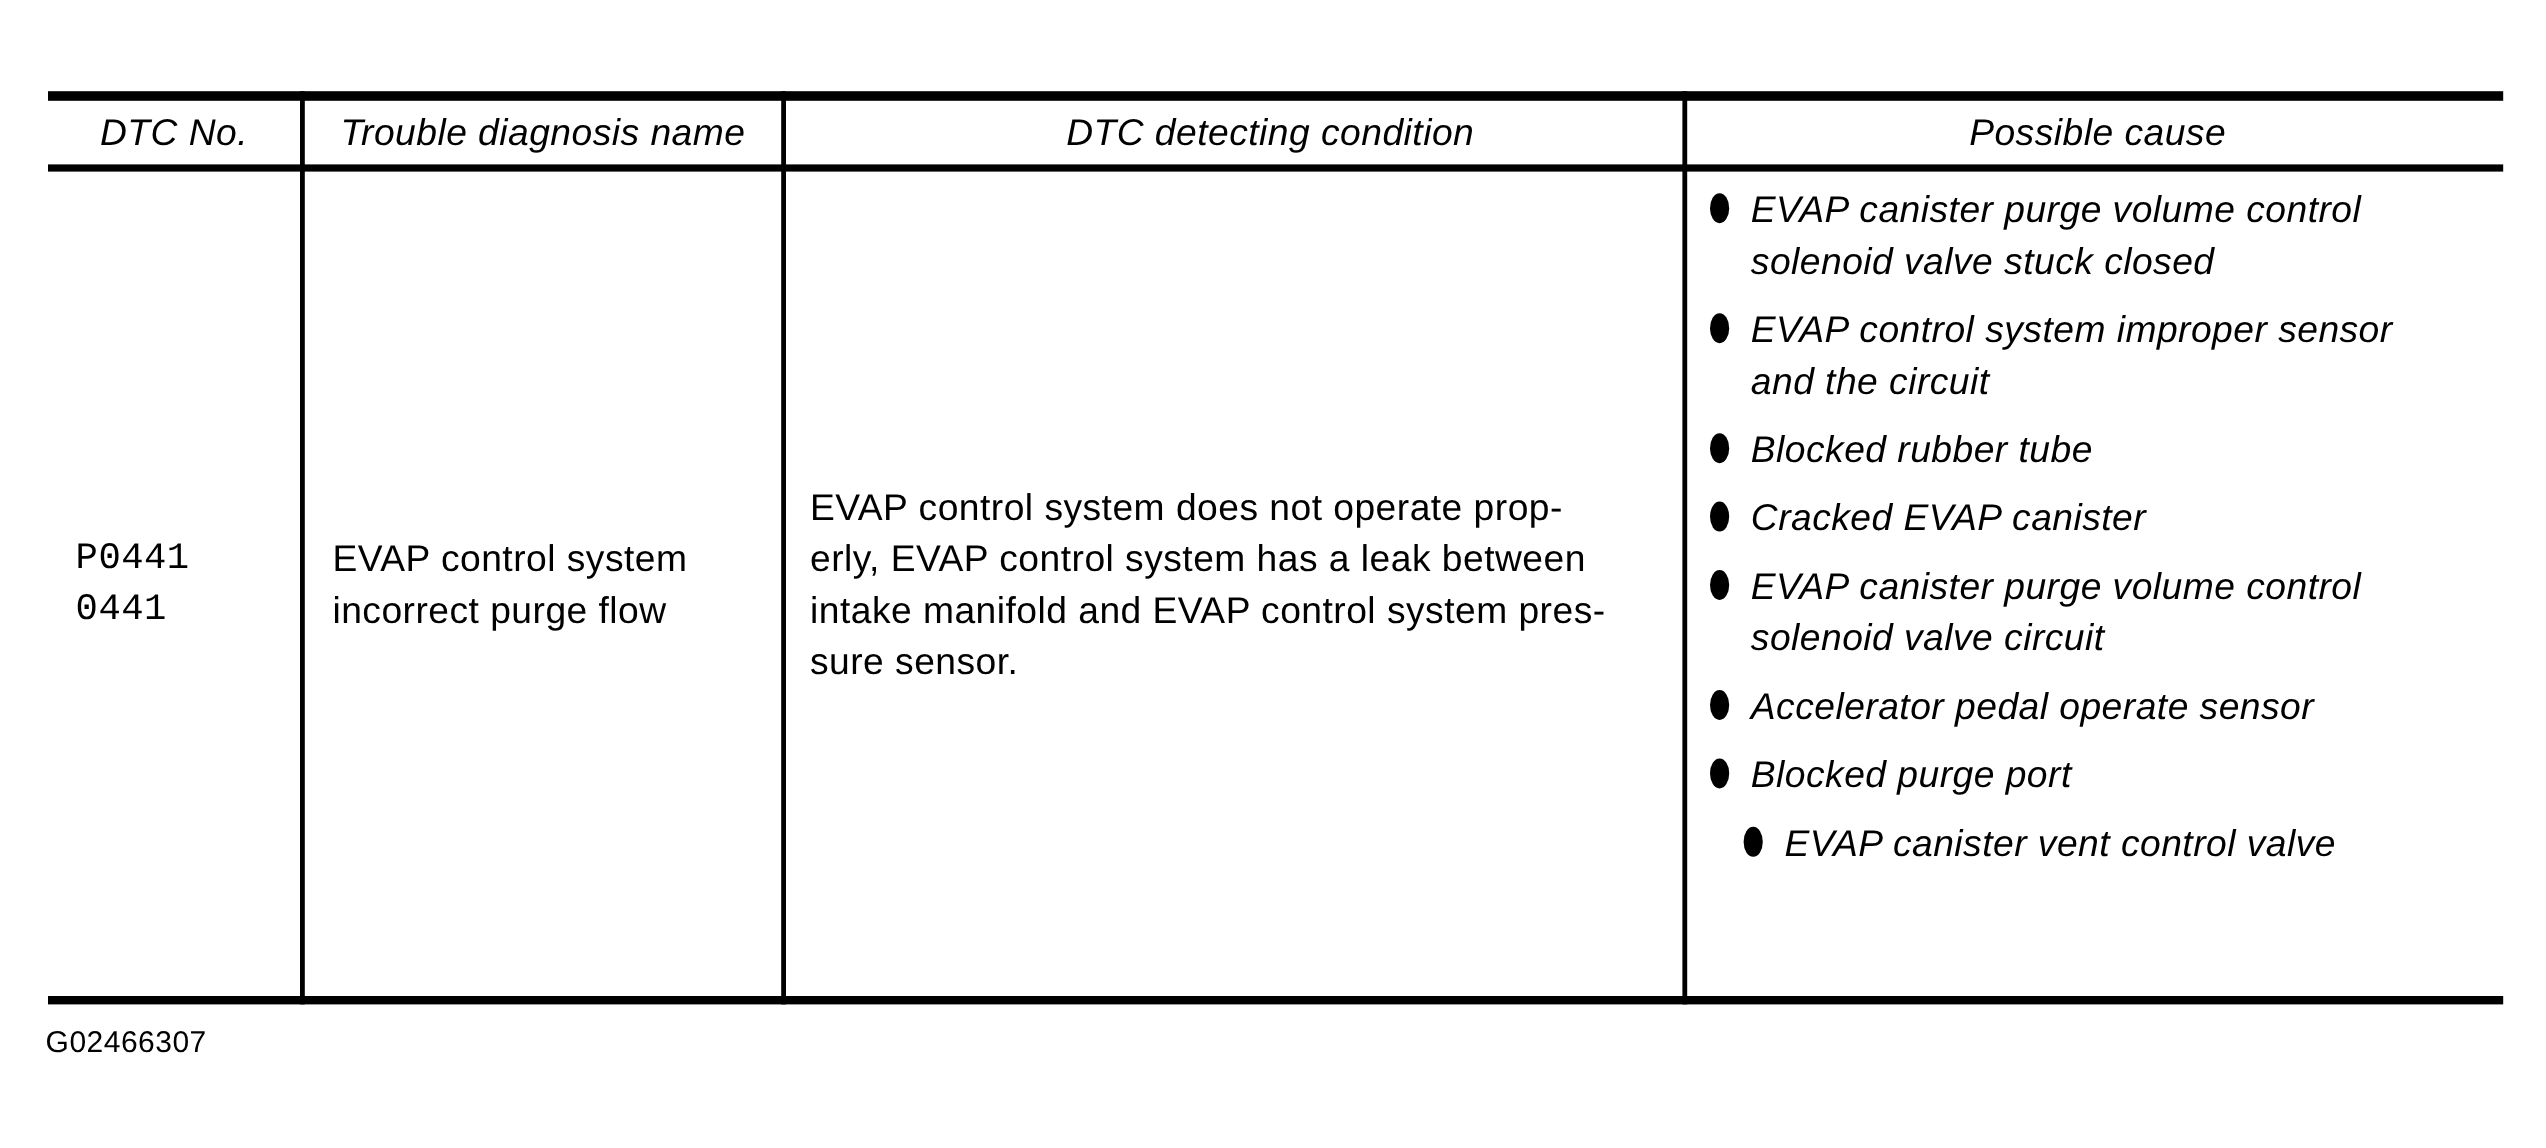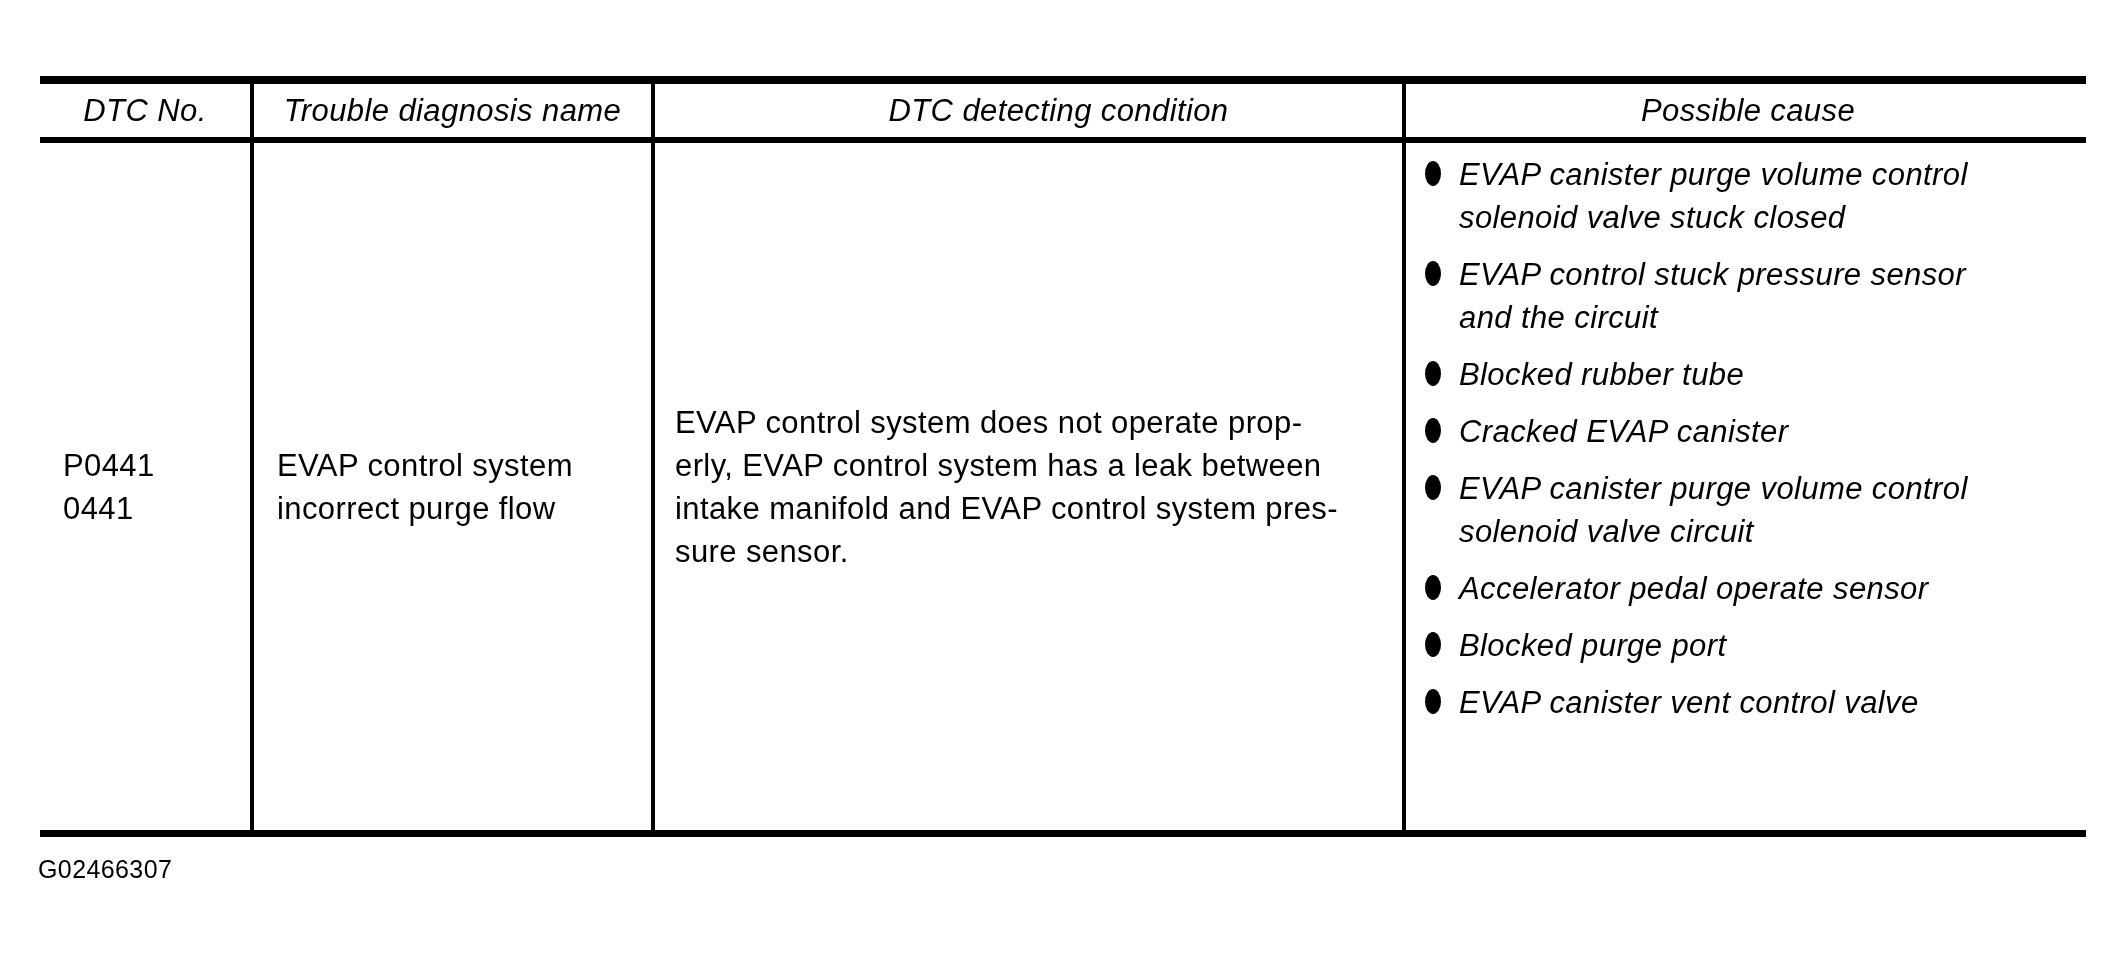--- a/index.html
+++ b/index.html
@@ -52,38 +52,38 @@
     height: 687px;
     font-size: 31px;
     line-height: 43px;
     letter-spacing: 0.4px;
   }
   .vc {
     display: flex;
     flex-direction: column;
     justify-content: center;
   }
-  .td.c1 { left: 63px;   width: 185px; }
+  .td.c1 { left: 63px;   width: 185px; font-family: Liberation Mono, monospace; }
   .td.c2 { left: 277px;  width: 374px; }
   .td.c3 { left: 675px;  width: 727px; }
   .td.c4 {
     left: 1406px;
     width: 684px;
     box-sizing: border-box;
     padding-top: 10px;
     font-style: italic;
   }
   .pre { white-space: pre; }
 
   .li {
     display: flex;
     align-items: flex-start;
     margin-bottom: 14px;
   }
-  .li:last-child { margin-bottom: 0; }
+  .li:last-child { margin-bottom: 0; margin-left: 28px; }
   .bullet {
     flex: 0 0 auto;
     width: 16px;
     height: 25px;
     background: #000000;
     border-radius: 50%;
     margin: 8px 18px 0 19px;
   }
 
   .figure-id {
@@ -129,21 +129,21 @@
   </div>
 
   <div class="td c4">
     <div class="li">
       <span class="bullet"></span>
       <span class="pre">EVAP canister purge volume control
 solenoid valve stuck closed</span>
     </div>
     <div class="li">
       <span class="bullet"></span>
-      <span class="pre">EVAP control stuck pressure sensor
+      <span class="pre">EVAP control system improper sensor
 and the circuit</span>
     </div>
     <div class="li">
       <span class="bullet"></span>
       <span class="pre">Blocked rubber tube</span>
     </div>
     <div class="li">
       <span class="bullet"></span>
       <span class="pre">Cracked EVAP canister</span>
     </div>

